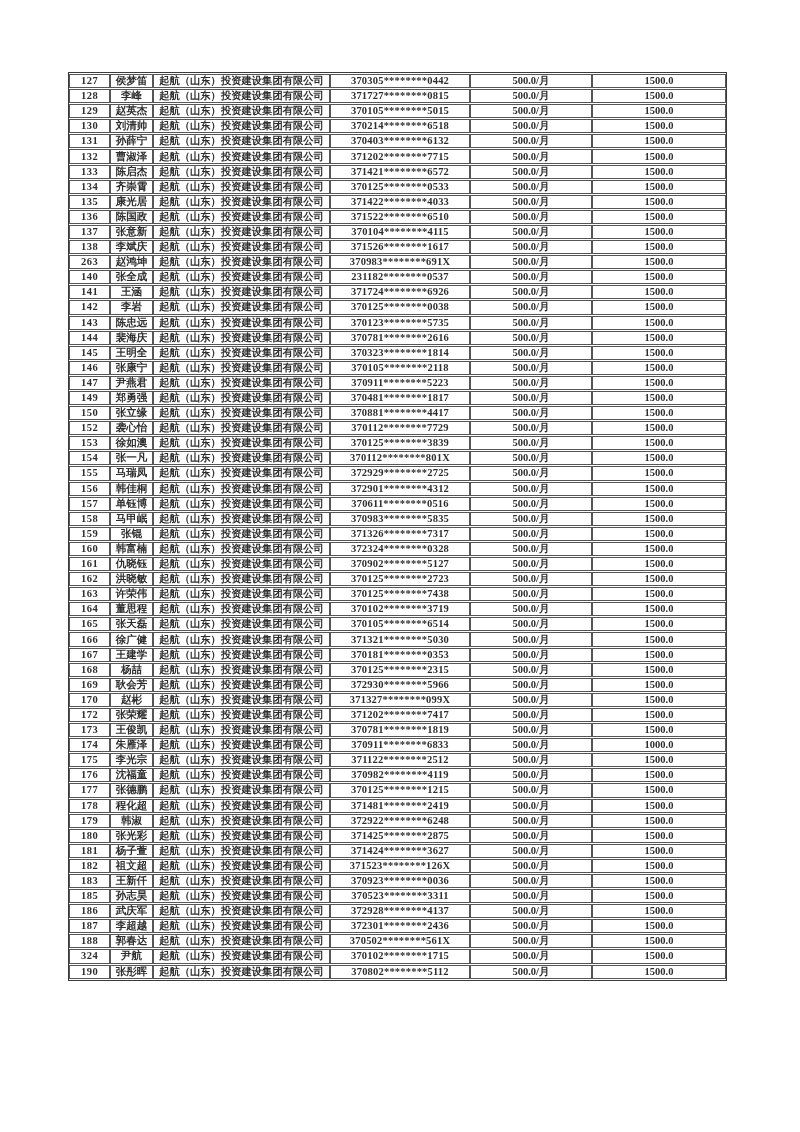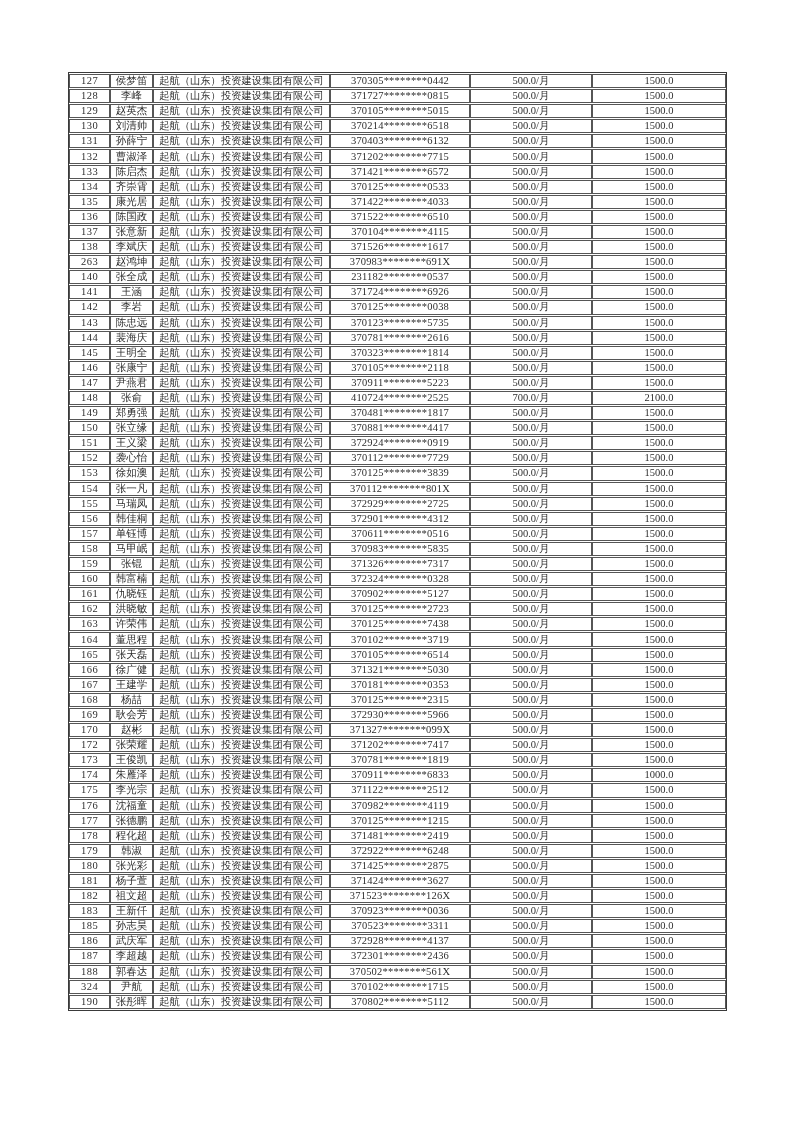--- a/index.html
+++ b/index.html
@@ -7,20 +7,21 @@
     padding: 0;
     background: #ffffff;
   }
   .page {
     position: relative;
     width: 800px;
     height: 1132px;
     background: #ffffff;
     overflow: hidden;
     font-family: "Liberation Serif", "DejaVu Serif", serif;
+    font-weight: bold;
   }
   table.roster {
     position: absolute;
     left: 68px;
     top: 72px;
     width: 657px;
     table-layout: fixed;
     border-collapse: separate;
     border-spacing: 0 1px;
     border: 1px solid #3a3a3a;
@@ -219,48 +220,32 @@
         </tr>
         <tr>
           <td class="col-num">147</td>
           <td class="col-name">尹燕君</td>
           <td class="col-company">起航（山东）投资建设集团有限公司</td>
           <td class="col-id">370911********5223</td>
           <td class="col-monthly">500.0/月</td>
           <td class="col-total">1500.0</td>
         </tr>
         <tr>
-          <td class="col-num">148</td>
-          <td class="col-name">张俞</td>
-          <td class="col-company">起航（山东）投资建设集团有限公司</td>
-          <td class="col-id">410724********2525</td>
-          <td class="col-monthly">700.0/月</td>
-          <td class="col-total">2100.0</td>
-        </tr>
-        <tr>
           <td class="col-num">149</td>
           <td class="col-name">郑勇强</td>
           <td class="col-company">起航（山东）投资建设集团有限公司</td>
           <td class="col-id">370481********1817</td>
           <td class="col-monthly">500.0/月</td>
           <td class="col-total">1500.0</td>
         </tr>
         <tr>
           <td class="col-num">150</td>
           <td class="col-name">张立缘</td>
           <td class="col-company">起航（山东）投资建设集团有限公司</td>
           <td class="col-id">370881********4417</td>
-          <td class="col-monthly">500.0/月</td>
-          <td class="col-total">1500.0</td>
-        </tr>
-        <tr>
-          <td class="col-num">151</td>
-          <td class="col-name">王义梁</td>
-          <td class="col-company">起航（山东）投资建设集团有限公司</td>
-          <td class="col-id">372924********0919</td>
           <td class="col-monthly">500.0/月</td>
           <td class="col-total">1500.0</td>
         </tr>
         <tr>
           <td class="col-num">152</td>
           <td class="col-name">袭心怡</td>
           <td class="col-company">起航（山东）投资建设集团有限公司</td>
           <td class="col-id">370112********7729</td>
           <td class="col-monthly">500.0/月</td>
           <td class="col-total">1500.0</td>

